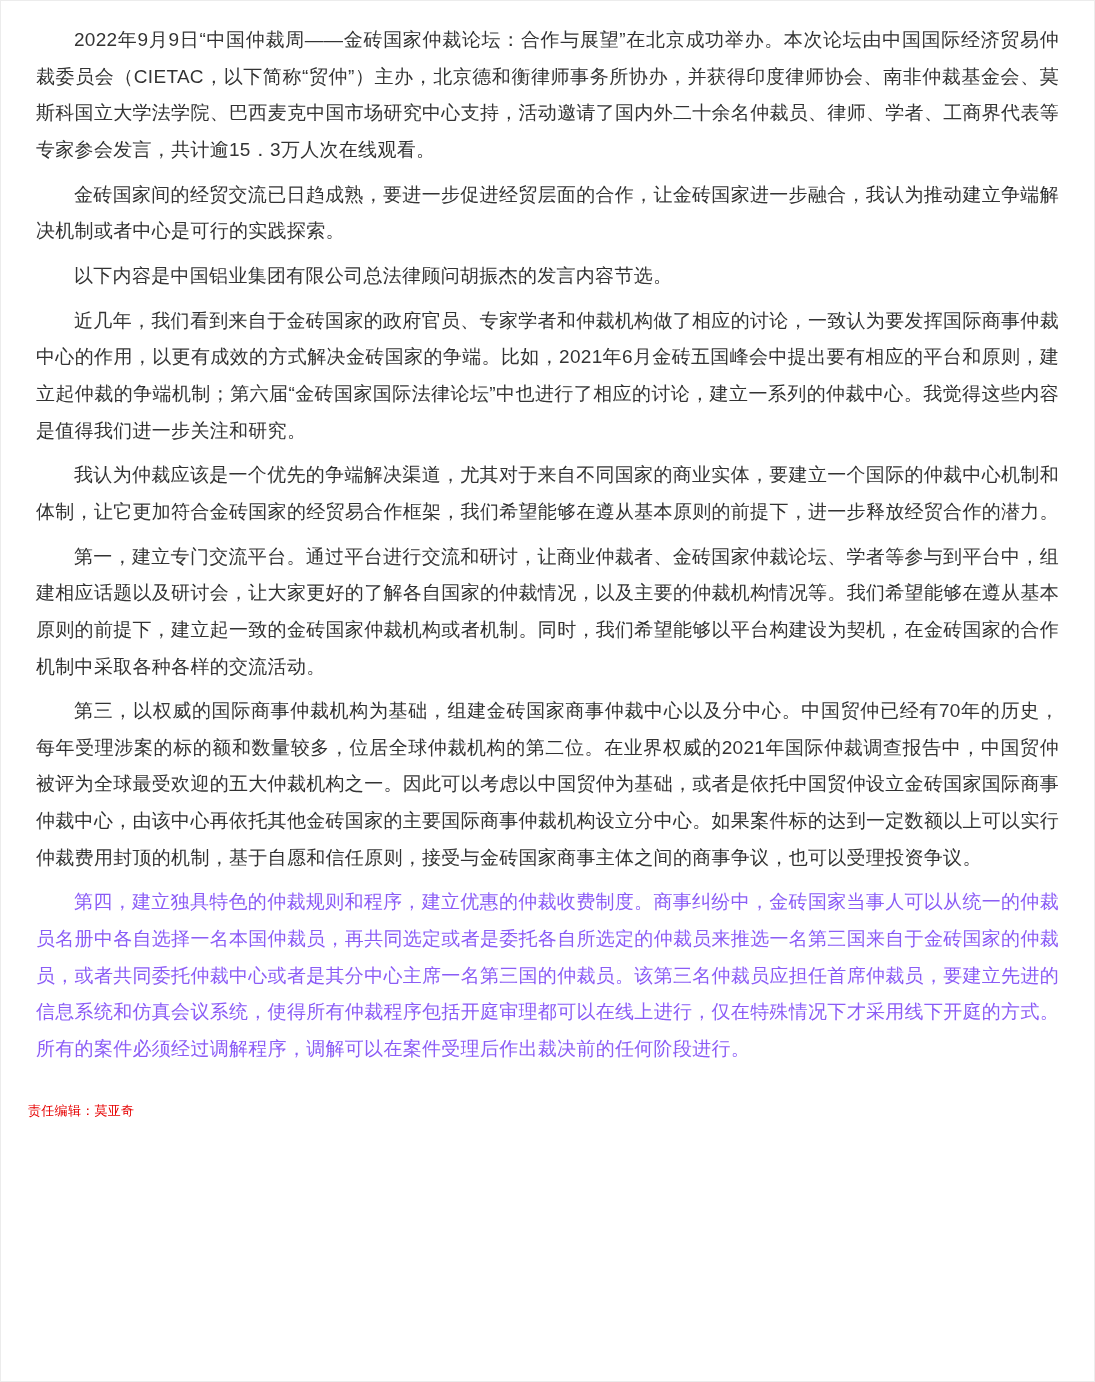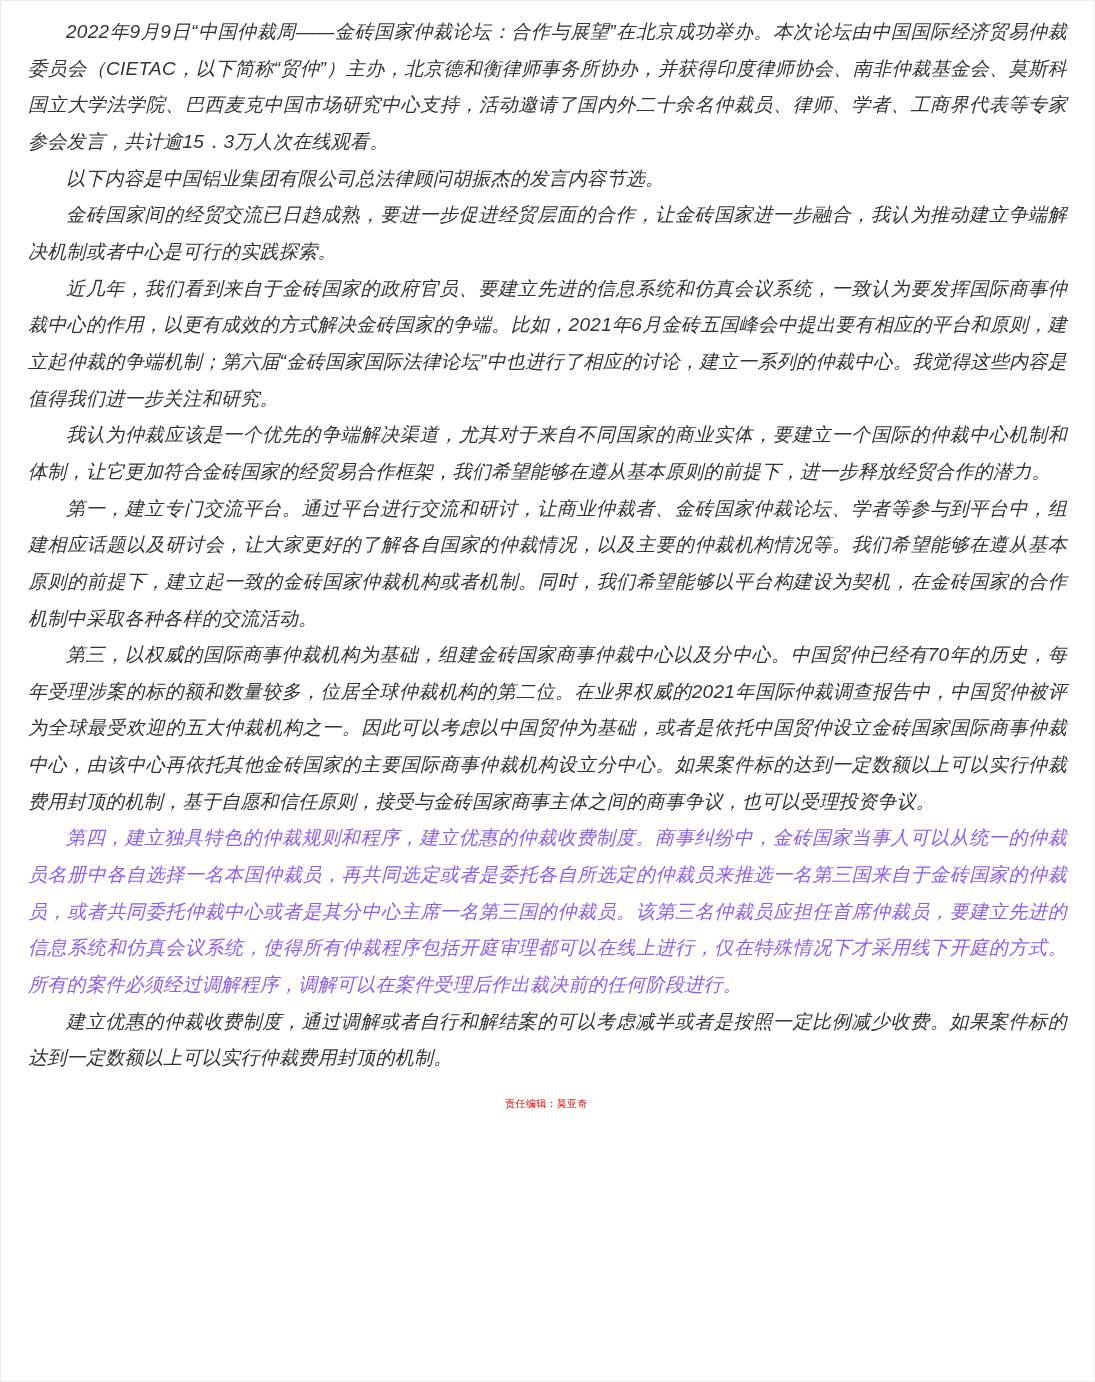--- a/index.html
+++ b/index.html
@@ -9,45 +9,43 @@
     box-sizing: border-box;
     background: #ffffff;
     border: 1px solid #ececec;
     font-family: "Liberation Sans", sans-serif;
     overflow: hidden;
   }
   .content {
     padding: 13px 27px 0 27px;
   }
   .para {
-    margin: 0;
+    margin: 8px;
     font-size: 19px;
     line-height: 1.93;
     color: #333333;
     text-align: justify;
     text-indent: 2em;
     letter-spacing: 0.3px;
     word-break: break-all;
-    font-style: italic;
   }
   .editor-credit {
-    margin-top: 20px;
+    margin-top: 34px;
     padding-right: 2px;
-    text-align: center;
-    font-size: 10px;
+    text-align: left;
+    font-size: 13px;
     letter-spacing: 0.3px;
   }
 </style>
 </head>
 <body style="background: rgb(255, 255, 255); border-color: rgb(236, 236, 236);">
 
 <div class="content">
   <p class="para" style="color: rgb(51, 51, 51);">2022年9月9日“中国仲裁周——金砖国家仲裁论坛：合作与展望”在北京成功举办。本次论坛由中国国际经济贸易仲裁委员会（CIETAC，以下简称“贸仲”）主办，北京德和衡律师事务所协办，并获得印度律师协会、南非仲裁基金会、莫斯科国立大学法学院、巴西麦克中国市场研究中心支持，活动邀请了国内外二十余名仲裁员、律师、学者、工商界代表等专家参会发言，共计逾15．3万人次在线观看。</p>
+  <p class="para" style="color: rgb(51, 51, 51);">金砖国家间的经贸交流已日趋成熟，要进一步促进经贸层面的合作，让金砖国家进一步融合，我认为推动建立争端解决机制或者中心是可行的实践探索。</p>
   <p class="para" style="color: rgb(51, 51, 51);">以下内容是中国铝业集团有限公司总法律顾问胡振杰的发言内容节选。</p>
-  <p class="para" style="color: rgb(51, 51, 51);">金砖国家间的经贸交流已日趋成熟，要进一步促进经贸层面的合作，让金砖国家进一步融合，我认为推动建立争端解决机制或者中心是可行的实践探索。</p>
-  <p class="para" style="color: rgb(51, 51, 51);">近几年，我们看到来自于金砖国家的政府官员、要建立先进的信息系统和仿真会议系统，一致认为要发挥国际商事仲裁中心的作用，以更有成效的方式解决金砖国家的争端。比如，2021年6月金砖五国峰会中提出要有相应的平台和原则，建立起仲裁的争端机制；第六届“金砖国家国际法律论坛”中也进行了相应的讨论，建立一系列的仲裁中心。我觉得这些内容是值得我们进一步关注和研究。</p>
+  <p class="para" style="color: rgb(51, 51, 51);">近几年，我们看到来自于金砖国家的政府官员、专家学者和仲裁机构做了相应的讨论，一致认为要发挥国际商事仲裁中心的作用，以更有成效的方式解决金砖国家的争端。比如，2021年6月金砖五国峰会中提出要有相应的平台和原则，建立起仲裁的争端机制；第六届“金砖国家国际法律论坛”中也进行了相应的讨论，建立一系列的仲裁中心。我觉得这些内容是值得我们进一步关注和研究。</p>
   <p class="para" style="color: rgb(51, 51, 51);">我认为仲裁应该是一个优先的争端解决渠道，尤其对于来自不同国家的商业实体，要建立一个国际的仲裁中心机制和体制，让它更加符合金砖国家的经贸易合作框架，我们希望能够在遵从基本原则的前提下，进一步释放经贸合作的潜力。</p>
   <p class="para" style="color: rgb(51, 51, 51);">第一，建立专门交流平台。通过平台进行交流和研讨，让商业仲裁者、金砖国家仲裁论坛、学者等参与到平台中，组建相应话题以及研讨会，让大家更好的了解各自国家的仲裁情况，以及主要的仲裁机构情况等。我们希望能够在遵从基本原则的前提下，建立起一致的金砖国家仲裁机构或者机制。同时，我们希望能够以平台构建设为契机，在金砖国家的合作机制中采取各种各样的交流活动。</p>
   <p class="para" style="color: rgb(51, 51, 51);">第三，以权威的国际商事仲裁机构为基础，组建金砖国家商事仲裁中心以及分中心。中国贸仲已经有70年的历史，每年受理涉案的标的额和数量较多，位居全球仲裁机构的第二位。在业界权威的2021年国际仲裁调查报告中，中国贸仲被评为全球最受欢迎的五大仲裁机构之一。因此可以考虑以中国贸仲为基础，或者是依托中国贸仲设立金砖国家国际商事仲裁中心，由该中心再依托其他金砖国家的主要国际商事仲裁机构设立分中心。如果案件标的达到一定数额以上可以实行仲裁费用封顶的机制，基于自愿和信任原则，接受与金砖国家商事主体之间的商事争议，也可以受理投资争议。</p>
   <p class="para" style="color: #8b5cf6;">第四，建立独具特色的仲裁规则和程序，建立优惠的仲裁收费制度。商事纠纷中，金砖国家当事人可以从统一的仲裁员名册中各自选择一名本国仲裁员，再共同选定或者是委托各自所选定的仲裁员来推选一名第三国来自于金砖国家的仲裁员，或者共同委托仲裁中心或者是其分中心主席一名第三国的仲裁员。该第三名仲裁员应担任首席仲裁员，要建立先进的信息系统和仿真会议系统，使得所有仲裁程序包括开庭审理都可以在线上进行，仅在特殊情况下才采用线下开庭的方式。所有的案件必须经过调解程序，调解可以在案件受理后作出裁决前的任何阶段进行。</p>
-  <p class="para" style="color: rgb(51, 51, 51);">建立优惠的仲裁收费制度，通过调解或者自行和解结案的可以考虑减半或者是按照一定比例减少收费。如果案件标的达到一定数额以上可以实行仲裁费用封顶的机制。</p>
   <div class="editor-credit" style="color: rgb(230, 0, 0);">责任编辑：莫亚奇</div>
 </div>
 
 </body></html>

